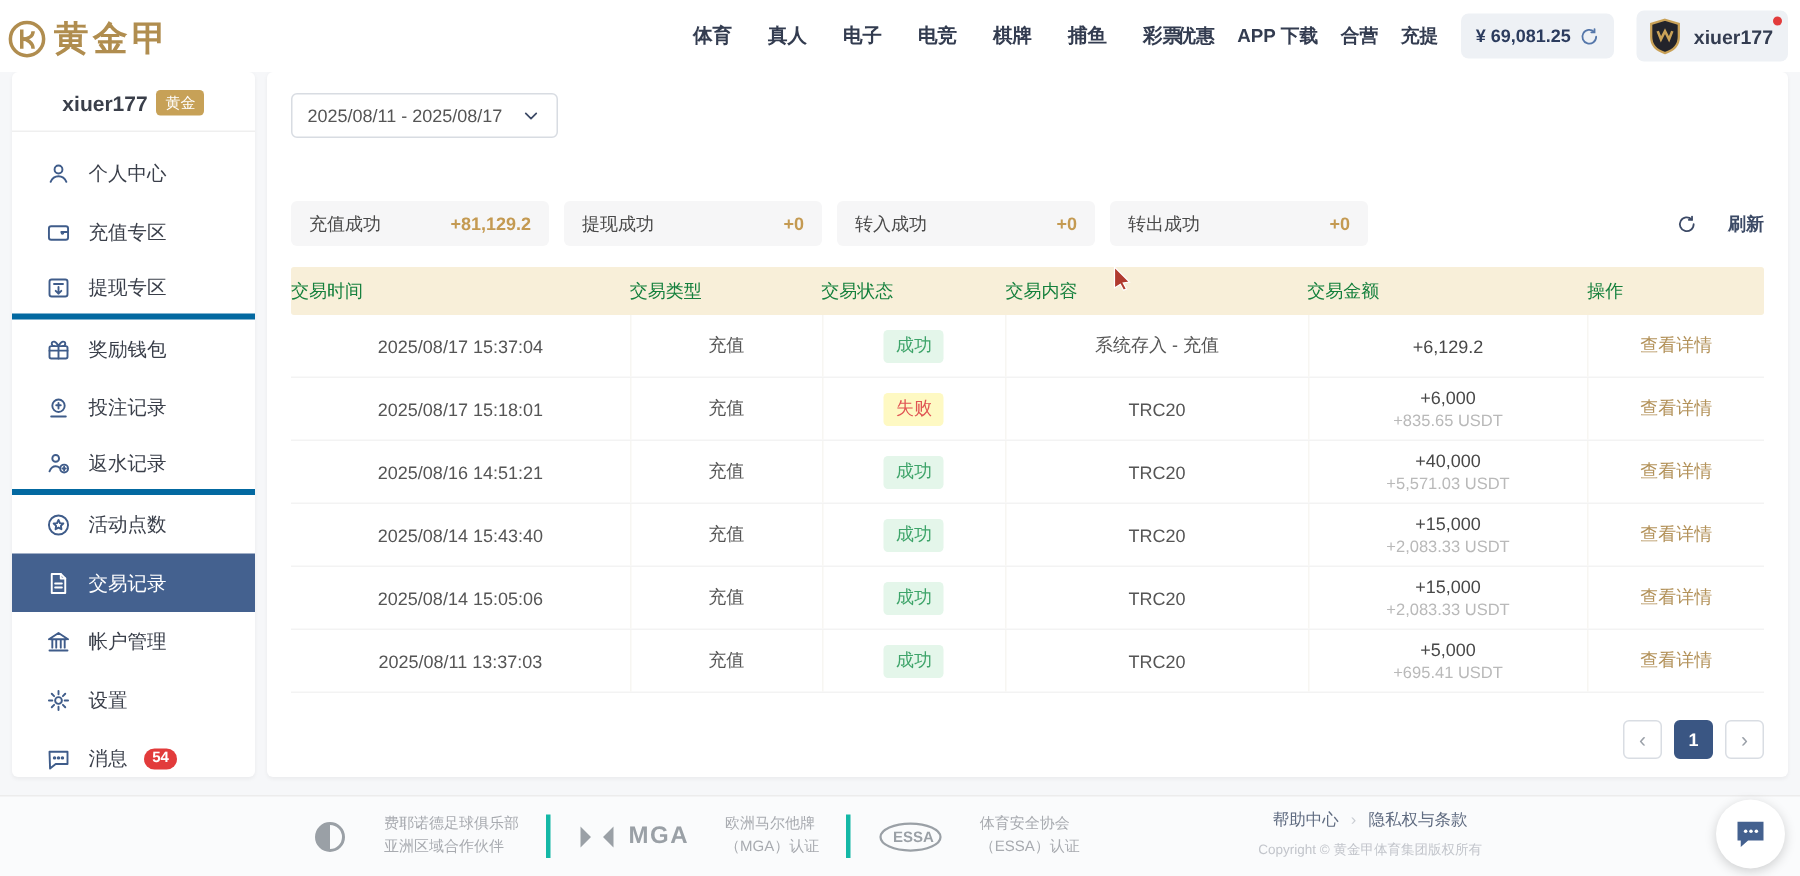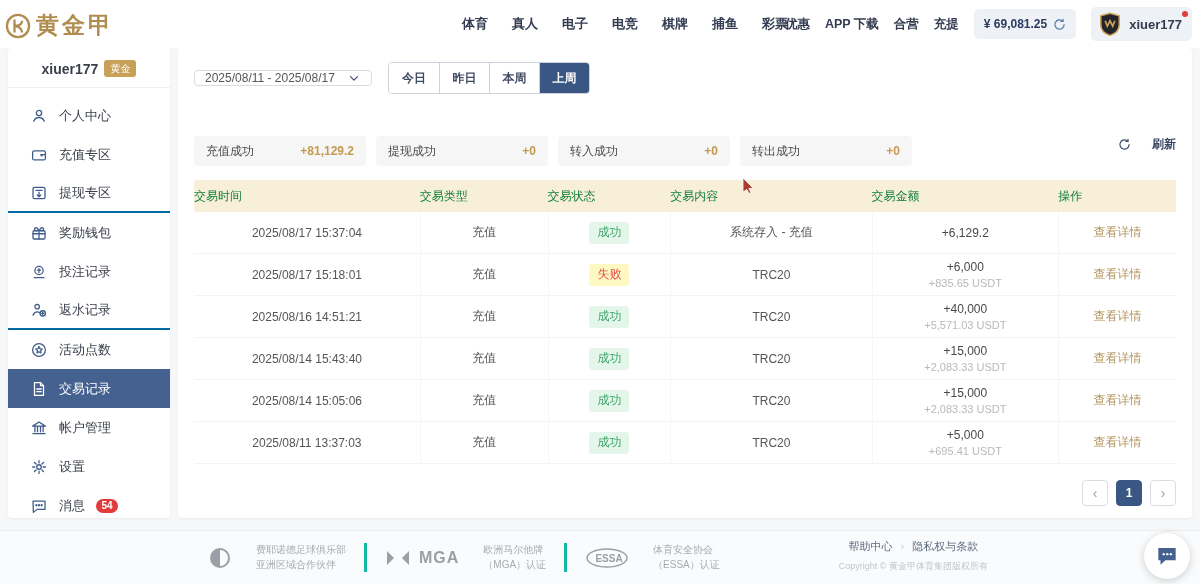--- a/index.html
+++ b/index.html
@@ -30,33 +30,33 @@
   .sidebar { position:absolute; left:8px; top:48px; width:162px; height:470px; background:#fff; border-radius:4px; box-shadow:0 1px 3px rgba(0,0,0,.05); padding-top:8px; z-index:4; }
   .sb-user { display:flex; align-items:center; justify-content:center; gap:6px; padding:4px 0 10px; border-bottom:1px solid #efefef; }
   .sb-username { font-size:14px; font-weight:bold; color:#3a3f4a; }
   .gold-badge { background:#c7a157; color:#fff; font-size:10px; border-radius:3px; padding:1.5px 6px; }
   .menu { margin-top:8px; }
   .menu-item { height:39px; display:flex; align-items:center; gap:11px; padding-left:22px; font-size:13px; color:#3a3f4a; cursor:pointer; }
   .menu-item .icon { width:18px; height:18px; color:#3f5c8a; flex:0 0 18px; }
   .menu-item .icon svg { width:18px; height:18px; fill:none; stroke:currentColor; stroke-width:1.7; stroke-linecap:round; stroke-linejoin:round; }
   .menu-item.active { background:#44618f; color:#fff; }
   .menu-item.active .icon { color:#fff; }
-  .menu-item.divider_after { border-bottom:2px solid #0369a1; }
+  .menu-item.divider_after { border-bottom:4px solid #0369a1; }
   .count-badge { background:#e23b3b; color:#fff; font-size:10px; font-weight:bold; border-radius:9px; padding:1.5px 5.5px; }
 
   
   .main { position:absolute; left:178px; top:48px; width:1014px; height:470px; background:#fff; border-radius:4px; box-shadow:0 1px 3px rgba(0,0,0,.05); padding:14px 16px; }
   .filters-row { display:flex; align-items:center; gap:16px; }
-  .date-select { width:178px; height:16px; border:1px solid #d8dce2; border-radius:4px; display:flex; align-items:center; justify-content:space-between; padding:0 10px; font-size:12px; color:#555; cursor:pointer; background:#fff; }
+  .date-select { width:178px; height:30px; border:1px solid #d8dce2; border-radius:4px; display:flex; align-items:center; justify-content:space-between; padding:0 10px; font-size:12px; color:#555; cursor:pointer; background:#fff; }
   .tab-group { display:flex; border:1px solid #cdd3dc; border-radius:4px; overflow:hidden; }
   .tab { width:50px; height:30px; line-height:30px; text-align:center; font-size:12px; font-weight:bold; color:#3f4a63; border-left:1px solid #cdd3dc; cursor:pointer; background:#fff; }
   .tab:first-child { border-left:none; }
   .tab.active { background:#3a5683; color:#fff; }
 
-  .summary-row { margin-top:42px; display:flex; align-items:flex-start; gap:10px; }
+  .summary-row { margin-top:42px; display:flex; align-items:center; gap:10px; }
   .pill { height:30px; background:#f6f6f7; border-radius:4px; display:flex; align-items:center; justify-content:space-between; width:172px; padding:0 12px; }
   .pill-label { font-size:12px; color:#4a4a4a; }
   .pill-value { font-size:12px; font-weight:bold; color:#c49a52; }
   .refresh { margin-left:auto; display:flex; align-items:center; gap:21px; color:#3c4a66; font-size:12px; font-weight:bold; cursor:pointer; }
   .refresh svg { width:13px; height:13px; }
 
   .table { margin-top:14px; }
   .thead, .row { display:grid; grid-template-columns:23% 13% 12.5% 20.5% 19% 12%; align-items:center; }
   .thead { background:#f8efd9; height:32px; border-radius:2px; }
   .th { text-align:left; font-size:12px; color:#15803d; }
@@ -295,31 +295,20 @@
 
   <div class="filters-row">
     <div class="date-select">
       <span>2025/08/11 - 2025/08/17</span>
       <span>
         <svg viewBox="0 0 24 24" width="14" height="14">
             <path d="M6 9.5l6 6 6-6" fill="none" stroke="#3c4a66" stroke-width="2" stroke-linecap="round" stroke-linejoin="round"></path>
           </svg>
       </span>
     </div>
-    <div class="tab-group">
-
-        <span class="tab">今日</span>
-
-        <span class="tab">昨日</span>
-
-        <span class="tab">本周</span>
-
-        <span class="tab active">上周</span>
-
-    </div>
   </div>
 
   <div class="summary-row">
 
       <div class="pill">
         <span class="pill-label">充值成功</span>
         <span class="pill-value">+81,129.2</span>
       </div>
 
       <div class="pill">

